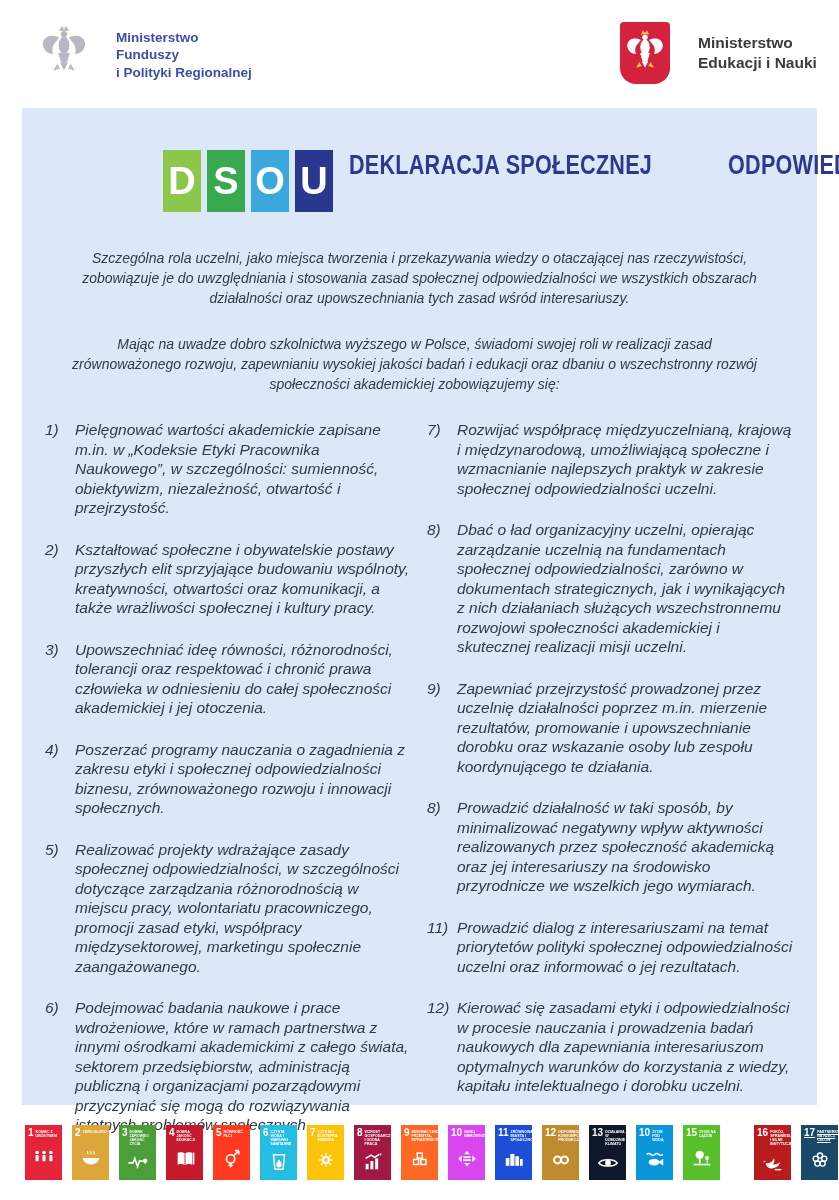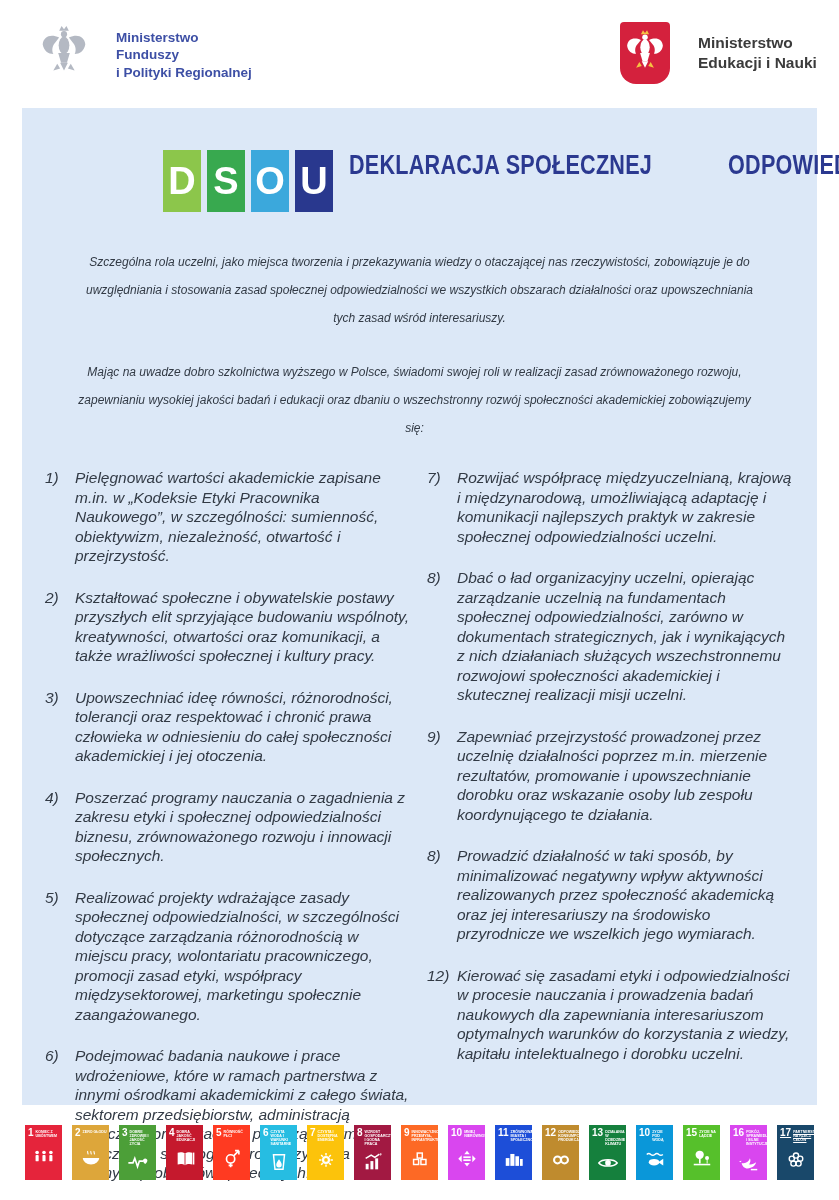--- a/index.html
+++ b/index.html
@@ -22,21 +22,21 @@
   
   .dsou-row{display:flex;margin:42px 0 0 141px;height:62px;}
   .dsou-tiles{display:flex;gap:6px;}
   .dsou-tile{width:38px;height:62px;display:flex;align-items:center;justify-content:center;
              color:#fff;font-weight:700;font-size:38px;line-height:1;}
   .dsou-title{margin-left:16px;display:flex;flex-direction:row;justify-content:center;}
   .dsou-title span{display:block;font-size:27px;font-weight:700;color:#2b3990;
                    line-height:30px;letter-spacing:.3px;transform:scaleX(.8);transform-origin:left center;white-space:nowrap;}
 
   
-  .intro{font-style:italic;text-align:center;font-size:12px;line-height:28px;
+  .intro{font-style:italic;text-align:center;font-size:14px;line-height:20px;
          margin:0;padding:0 56px;color:#323a45;}
   .intro.first{margin-top:36px;}
   .intro.second{margin-top:26px;padding-left:46px;}
 
   
   .columns{display:grid;grid-template-columns:1fr 1fr;column-gap:14px;margin:26px 22px 0 23px;}
   .decl-item{display:flex;font-style:italic;font-size:15.5px;line-height:19.5px;
              margin-bottom:22px;color:#323a45;}
   .decl-num{flex:none;width:30px;}
   .decl-text{flex:1;}
@@ -144,33 +144,37 @@
         <span class="decl-text">Realizować projekty wdrażające zasady społecznej odpowiedzialności, w szczególności dotyczące zarządzania różnorodnością w miejscu pracy, wolontariatu pracowniczego, promocji zasad etyki, współpracy międzysektorowej, marketingu społecznie zaangażowanego.</span>
       </div>
       <div class="decl-item">
         <span class="decl-num">6)</span>
         <span class="decl-text">Podejmować badania naukowe i prace wdrożeniowe, które w ramach partnerstwa z innymi ośrodkami akademickimi z całego świata, sektorem przedsiębiorstw, administracją publiczną i organizacjami pozarządowymi przyczyniać się mogą do rozwiązywania istotnych problemów społecznych.</span>
       </div>
     </div>
     <div class="col">
       <div class="decl-item">
         <span class="decl-num">7)</span>
-        <span class="decl-text">Rozwijać współpracę międzyuczelnianą, krajową i międzynarodową, umożliwiającą adaptację i komunikacji najlepszych praktyk w zakresie społecznej odpowiedzialności uczelni.</span>
+        <span class="decl-text">Rozwijać współpracę międzyuczelnianą, krajową i międzynarodową, umożliwiającą społeczne i wzmacnianie najlepszych praktyk w zakresie społecznej odpowiedzialności uczelni.</span>
       </div>
       <div class="decl-item">
         <span class="decl-num">8)</span>
         <span class="decl-text">Dbać o ład organizacyjny uczelni, opierając zarządzanie uczelnią na fundamentach społecznej odpowiedzialności, zarówno w dokumentach strategicznych, jak i wynikających z nich działaniach służących wszechstronnemu rozwojowi społeczności akademickiej i skutecznej realizacji misji uczelni.</span>
       </div>
       <div class="decl-item">
         <span class="decl-num">9)</span>
         <span class="decl-text">Zapewniać przejrzystość prowadzonej przez uczelnię działalności poprzez m.in. mierzenie rezultatów, promowanie i upowszechnianie dorobku oraz wskazanie osoby lub zespołu koordynującego te działania.</span>
       </div>
       <div class="decl-item">
         <span class="decl-num">8)</span>
         <span class="decl-text">Prowadzić działalność w taki sposób, by minimalizować negatywny wpływ aktywności realizowanych przez społeczność akademicką oraz jej interesariuszy na środowisko przyrodnicze we wszelkich jego wymiarach.</span>
+      </div>
+      <div class="decl-item">
+        <span class="decl-num">11)</span>
+        <span class="decl-text">Prowadzić dialog z interesariuszami na temat priorytetów polityki społecznej odpowiedzialności uczelni oraz informować o jej rezultatach.</span>
       </div>
       <div class="decl-item">
         <span class="decl-num">12)</span>
         <span class="decl-text">Kierować się zasadami etyki i odpowiedzialności w procesie nauczania i prowadzenia badań naukowych dla zapewniania interesariuszom optymalnych warunków do korzystania z wiedzy, kapitału intelektualnego i dorobku uczelni.</span>
       </div>
     </div>
   </div>
 </div>
 
 <div class="sdg-row">
@@ -341,21 +345,21 @@
         <span class="sdg-label">ODPOWIEDZIALNA KONSUMPCJA I PRODUKCJA</span>
       </div>
     <div class="sdg-icon">
       <svg viewBox="0 0 24 24" fill="none" stroke="#fff" stroke-width="2.2">
           <circle cx="8.2" cy="13" r="3.8"></circle>
           <circle cx="15.8" cy="13" r="3.8"></circle>
         </svg>
     </div>
   </div>
 
-  <div class="sdg-tile" style="background-color: #15803d;">
+  <div class="sdg-tile" style="background-color: #0f172a;">
     <div class="sdg-head">
         <span class="sdg-num">13</span>
         <span class="sdg-label">DZIAŁANIA W DZIEDZINIE KLIMATU</span>
       </div>
     <div class="sdg-icon">
       <svg viewBox="0 0 24 24">
           <path d="M2 13c3.5-4.6 16.5-4.6 20 0-3.5 4.6-16.5 4.6-20 0z" fill="none" stroke="#fff" stroke-width="1.7"></path>
           <circle cx="12" cy="13" r="3.1" fill="#fff"></circle>
         </svg>
     </div>
@@ -384,21 +388,21 @@
       <svg viewBox="0 0 24 24" fill="#fff">
           <circle cx="9.5" cy="8.5" r="4.5"></circle>
           <rect x="8.7" y="11.5" width="1.8" height="6.5"></rect>
           <circle cx="17.5" cy="12" r="2.2"></circle>
           <rect x="17.1" y="13.5" width="1" height="4.5"></rect>
           <rect x="3" y="18.3" width="18" height="1.7"></rect>
         </svg>
     </div>
   </div>
 
-  <div class="sdg-tile" style="background-color: #d946ef;">
+  <div class="sdg-tile" style="background-color: #b91c1c; margin-left: 24px;">
     <div class="sdg-head">
         <span class="sdg-num">16</span>
         <span class="sdg-label">POKÓJ, SPRAWIEDLIWOŚĆ I SILNE INSTYTUCJE</span>
       </div>
     <div class="sdg-icon">
       <svg viewBox="0 0 24 24" fill="#fff">
           <path d="M4 13c4 1 8-1 9-5 1 2 .6 4.6-.8 6.6 2.8.4 5.6-.6 7.6-2.2-1 4-4.8 6.6-9.3 6.6-3.6 0-5.9-2.6-6.5-6z"></path>
           <polygon points="3.2,12.2 1,11.2 3.8,10.6"></polygon>
           <rect x="14" y="19.5" width="7" height="1.6"></rect>
         </svg>

